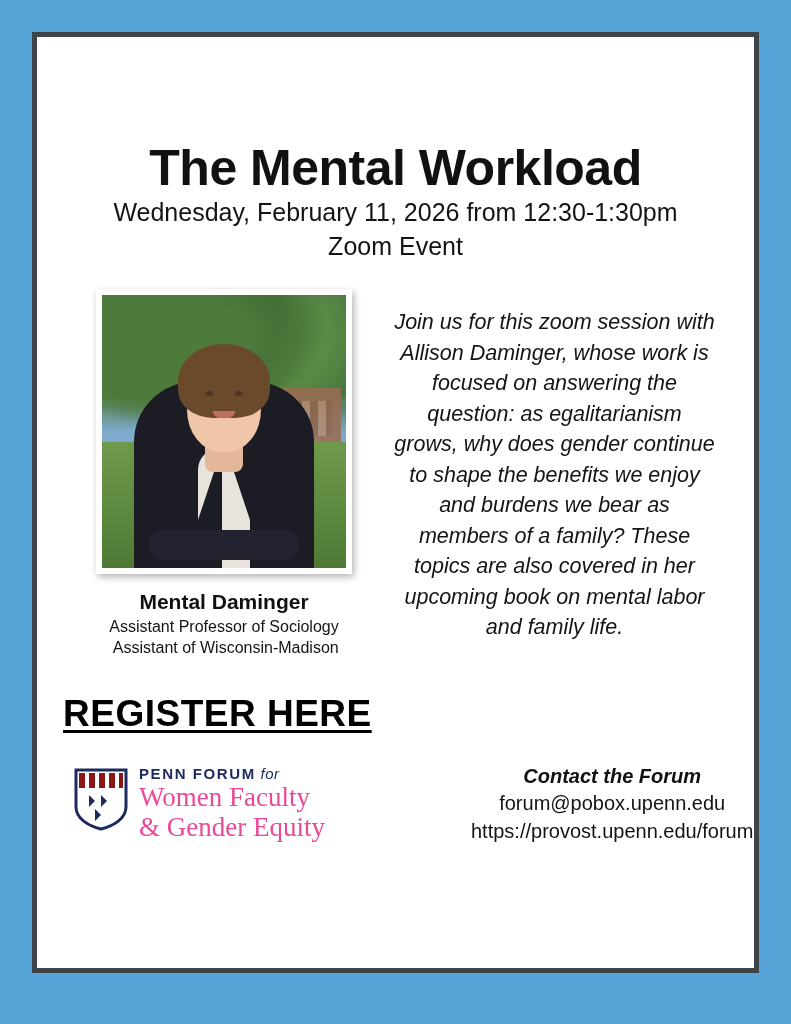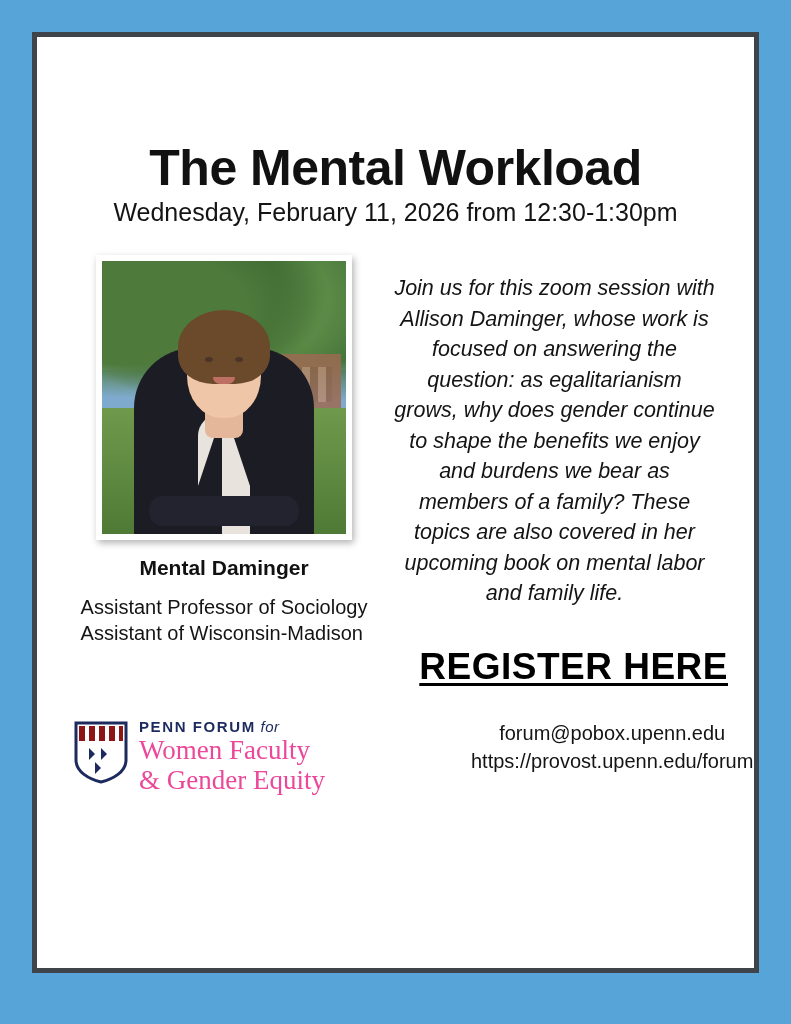--- a/index.html
+++ b/index.html
@@ -213,44 +213,45 @@
   }
 
   .name {
     margin-top: 16px;
     font-weight: bold;
     font-size: 21px;
     color: #111;
     text-align: center;
   }
   .affil {
-    margin-top: 14px;
-    font-size: 20px;
+    margin-top: 3px;
+    font-size: 16px;
     color: #141414;
-    text-align: left;
+    text-align: right;
     line-height: 1.3;
   }
   .affil .a2 { display: block; }
 
   .right-col {
     flex: 1 1 auto;
     padding-left: 14px;
     padding-right: 6px;
     padding-top: 18px;
   }
   .body-text {
     font-size: 21.5px;
     line-height: 1.42;
     color: #141414;
     text-align: center;
     font-style: italic;
   }
 
   .register {
-    text-align: right;
+    margin-top: 34px;
+    text-align: left;
   }
   .register a {
     font-size: 37px;
     font-weight: bold;
     color: #000000;
     text-decoration: underline;
     text-underline-offset: 4px;
     letter-spacing: 0.5px;
   }
 
@@ -323,20 +324,21 @@
 <div class="poster-outer">
   <div class="poster-frame">
     <div class="poster-inner">
 
       <div class="title">
         <span>The Mental Workload</span>
       </div>
 
       <div class="subtitle">
         <span>Wednesday, February 11, 2026 from 12:30-1:30pm</span>
+        <span class="sub2">Zoom Event</span>
       </div>
 
       <div class="mid">
 
         <div class="left-col">
           <div class="photo-wrap">
             <div class="photo">
               <div class="ph-sky"></div>
               <div class="ph-trees"></div>
               <div class="ph-building"></div>
@@ -389,20 +391,21 @@
           </div>
           <div class="logo-text">
             <div class="logo-line1">
               <span>PENN FORUM</span><span class="forit"> for</span>
             </div>
             <div class="logo-line2">Women Faculty</div>
             <div class="logo-line3">&amp; Gender Equity</div>
           </div>
         </div>
         <div class="contact-block">
+          <div class="contact-title">Contact the Forum</div>
           <div class="contact-line">forum@pobox.upenn.edu</div>
           <div class="contact-line">https://provost.upenn.edu/forum</div>
         </div>
       </div>
 
     </div>
   </div>
 </div>
 
 </body></html>

